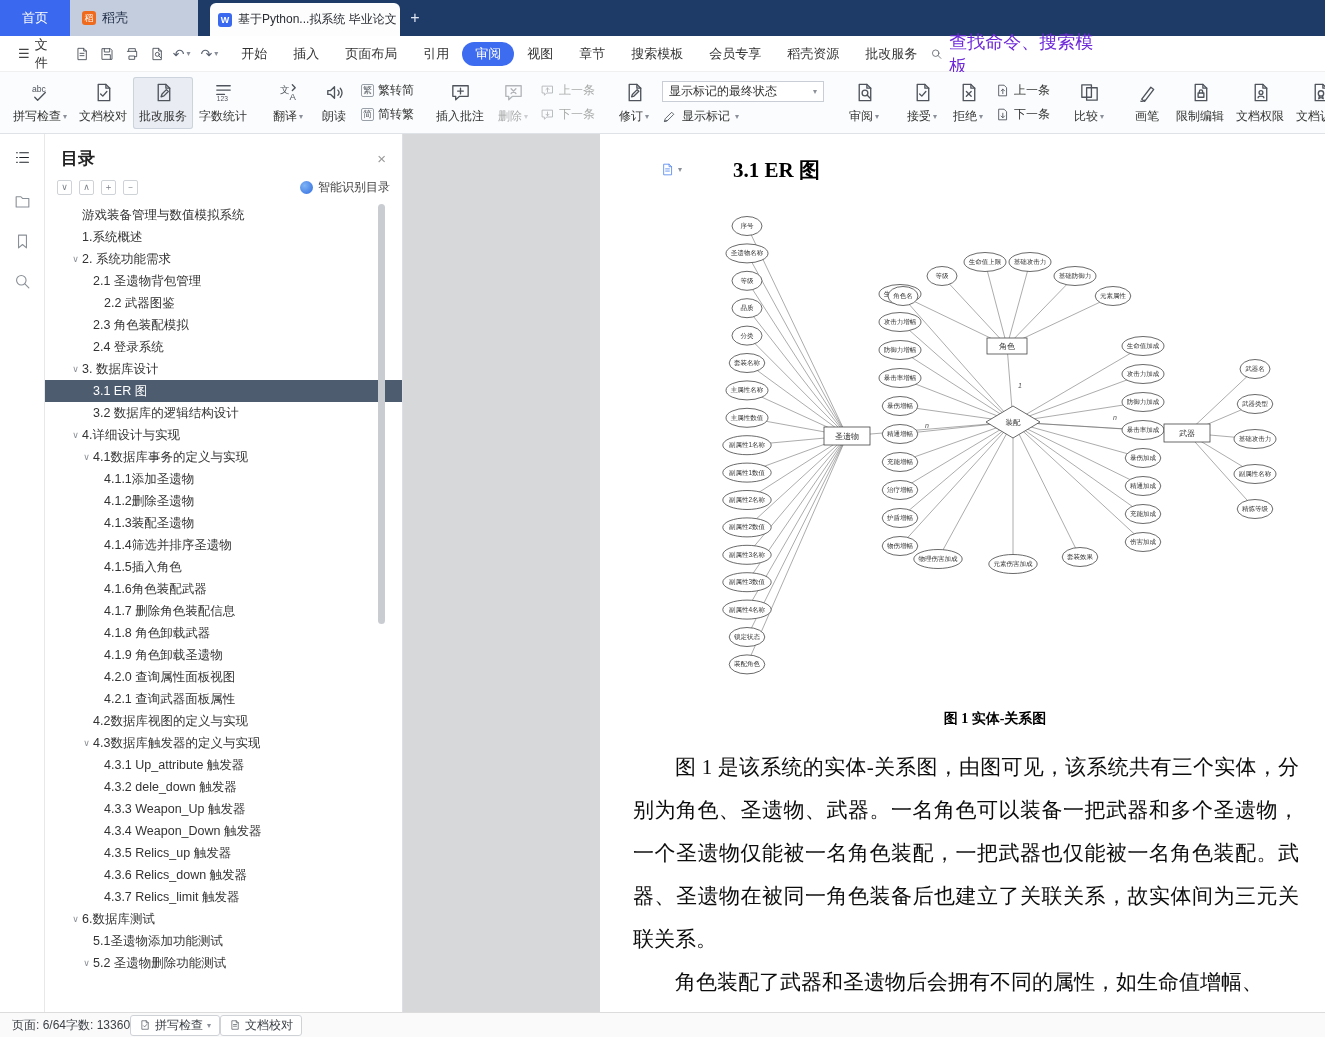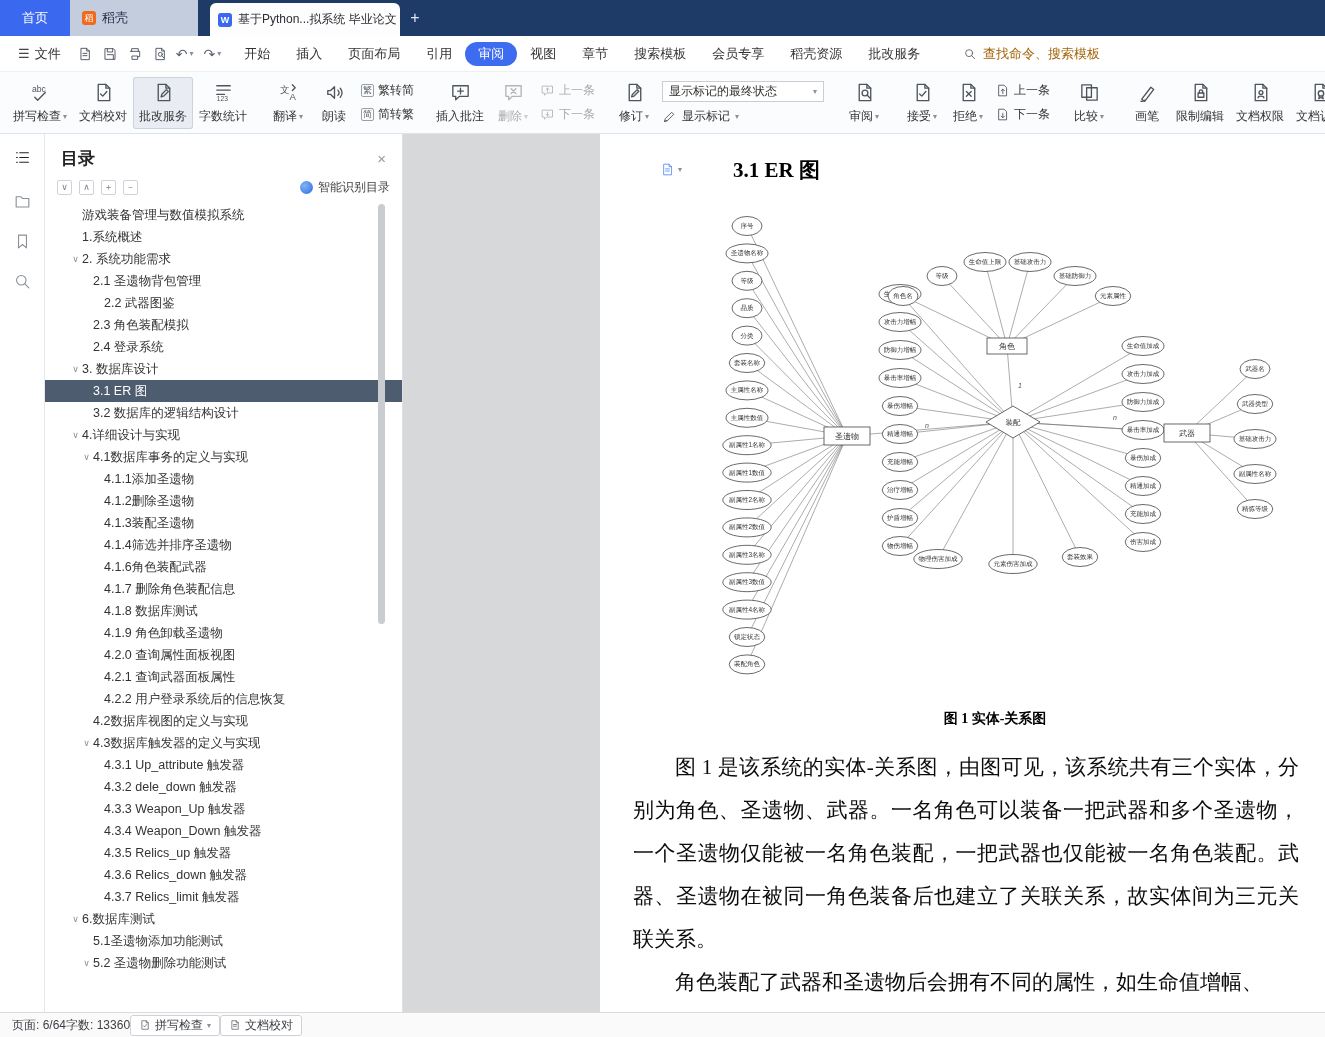--- a/index.html
+++ b/index.html
@@ -20,21 +20,21 @@
   .menubar { height:36px; background:#fff; display:flex; align-items:center; padding:0 10px; flex:0 0 auto; border-bottom:1px solid #f0f0f0; }
   .file-btn { display:flex; align-items:center; gap:5px; font-size:13px; color:#333; padding:0 8px; }
   .hamb { font-size:13px; color:#444; }
   .qicons { display:flex; align-items:center; gap:9px; margin:0 8px; color:#5a6270; }
   .qicons svg { width:16px; height:16px; }
   .undoredo { font-size:14px; color:#5a6270; display:flex; align-items:center; gap:2px; }
   .car { font-size:8px; color:#8a8f99; }
   .menu-items { display:flex; align-items:center; margin-left:10px; }
   .menu-item { font-size:13px; color:#333; padding:3px 13px; border-radius:12px; white-space:nowrap; }
   .menu-item.active { background:#3e6cf0; color:#fff; }
-  .menusearch { margin-left:auto; margin-right:215px; display:flex; align-items:center; gap:6px; color:#a16207; font-size:13px; }
+  .menusearch { margin-left:auto; margin-right:215px; display:flex; align-items:center; gap:6px; color:#6d28d9; font-size:18px; }
   .menusearch svg { width:14px; height:14px; }
 
   
   .ribbon { height:62px; background:#fbfcfd; border-bottom:1px solid #dfe3e8; display:flex; align-items:stretch; padding:0 4px; flex:0 0 auto; overflow:hidden; }
   .rgroup { display:flex; align-items:center; padding:0 3px; }
   .rdiv { width:1px; background:#e4e6ea; margin:9px 3px; }
   .rbtn { display:flex; flex-direction:column; align-items:center; justify-content:center; gap:4px; padding:4px 6px; border-radius:3px; min-width:46px; }
   .rbtn svg { width:23px; height:23px; }
   .rlabel { font-size:12px; color:#333; white-space:nowrap; display:flex; align-items:center; gap:2px; }
   .rbtn.pressed { background:#e9edf3; box-shadow:inset 0 0 0 1px #ccd3dd; }
@@ -581,45 +581,45 @@
           <div class="op-item" style="padding-left: 46px;">
             <span class="chev"></span>
             <span class="lbl">4.1.3装配圣遗物</span>
           </div>
           <div class="op-item" style="padding-left: 46px;">
             <span class="chev"></span>
             <span class="lbl">4.1.4筛选并排序圣遗物</span>
           </div>
           <div class="op-item" style="padding-left: 46px;">
             <span class="chev"></span>
+            <span class="lbl">4.1.5插入角色</span>
+          </div>
+          <div class="op-item" style="padding-left: 46px;">
+            <span class="chev"></span>
             <span class="lbl">4.1.6角色装配武器</span>
           </div>
           <div class="op-item" style="padding-left: 46px;">
             <span class="chev"></span>
             <span class="lbl">4.1.7 删除角色装配信息</span>
           </div>
           <div class="op-item" style="padding-left: 46px;">
             <span class="chev"></span>
-            <span class="lbl">4.1.8 数据库测试</span>
+            <span class="lbl">4.1.8 角色卸载武器</span>
           </div>
           <div class="op-item" style="padding-left: 46px;">
             <span class="chev"></span>
             <span class="lbl">4.1.9 角色卸载圣遗物</span>
           </div>
           <div class="op-item" style="padding-left: 46px;">
             <span class="chev"></span>
             <span class="lbl">4.2.0 查询属性面板视图</span>
           </div>
           <div class="op-item" style="padding-left: 46px;">
             <span class="chev"></span>
             <span class="lbl">4.2.1 查询武器面板属性</span>
-          </div>
-          <div class="op-item" style="padding-left: 46px;">
-            <span class="chev"></span>
-            <span class="lbl">4.2.2 用户登录系统后的信息恢复</span>
           </div>
           <div class="op-item" style="padding-left: 35px;">
             <span class="chev"></span>
             <span class="lbl">4.2数据库视图的定义与实现</span>
           </div>
           <div class="op-item" style="padding-left: 35px;">
             <span class="chev">∨</span>
             <span class="lbl">4.3数据库触发器的定义与实现</span>
           </div>
           <div class="op-item" style="padding-left: 46px;">

